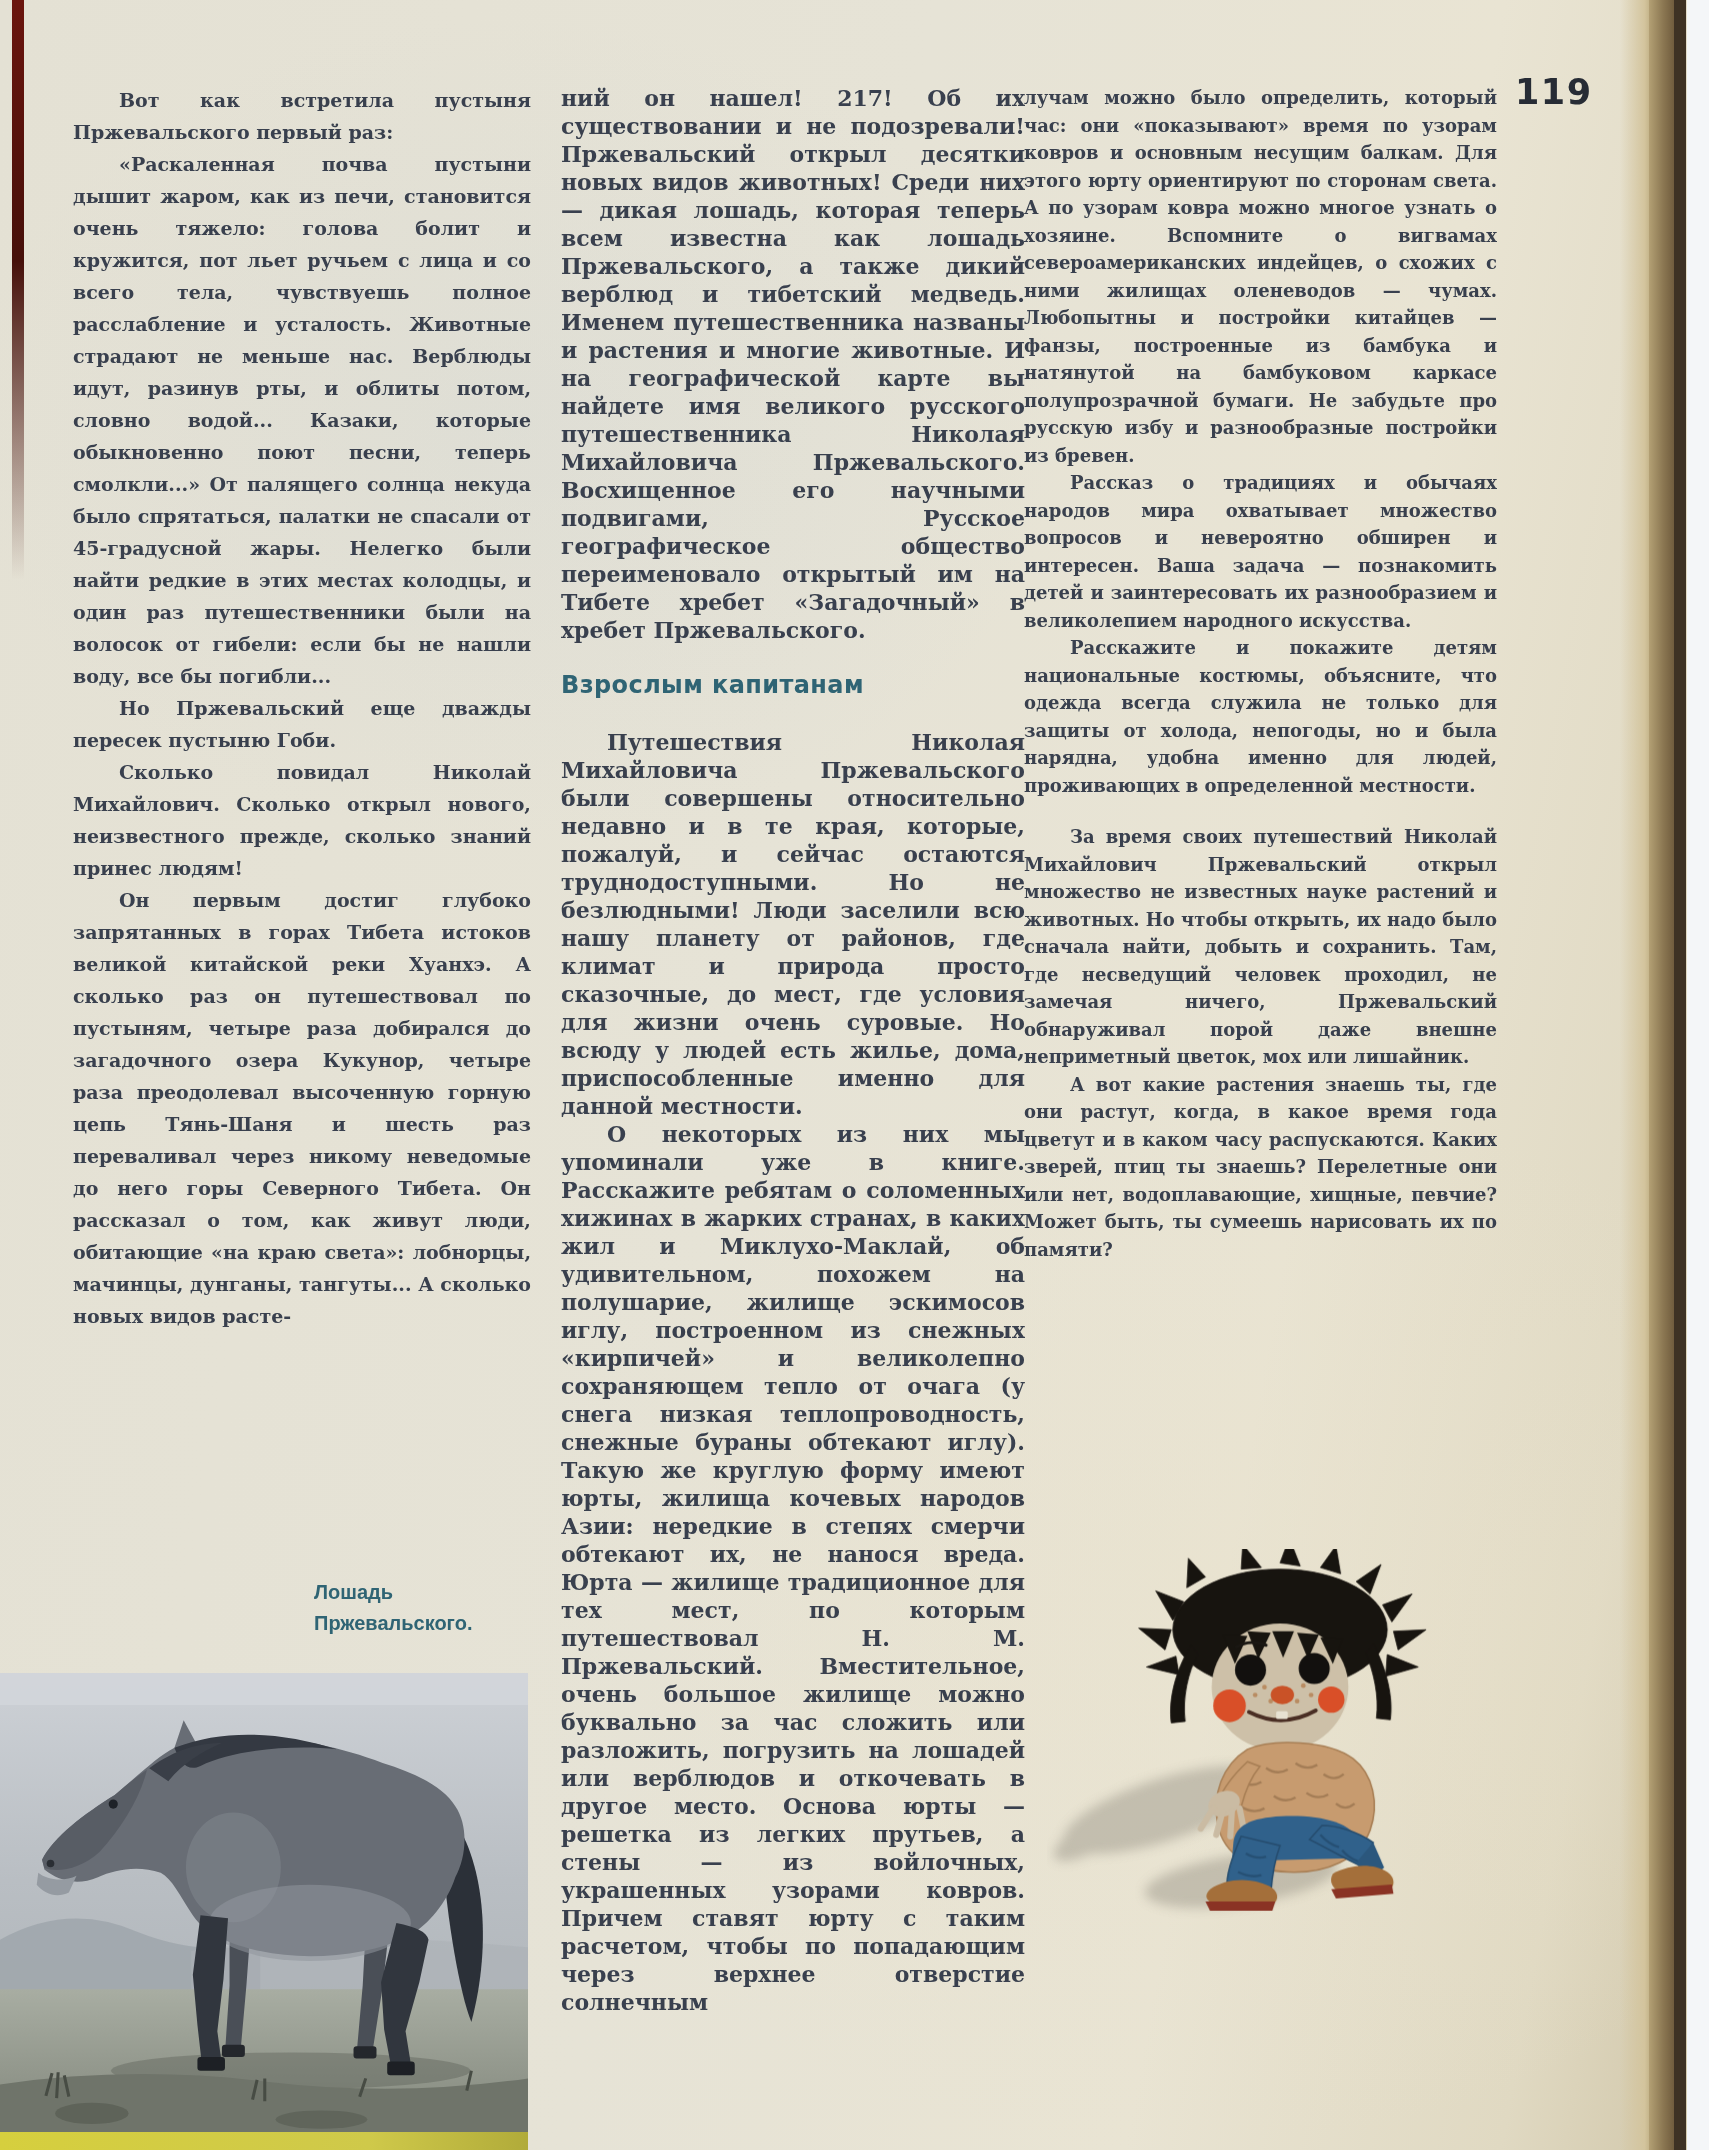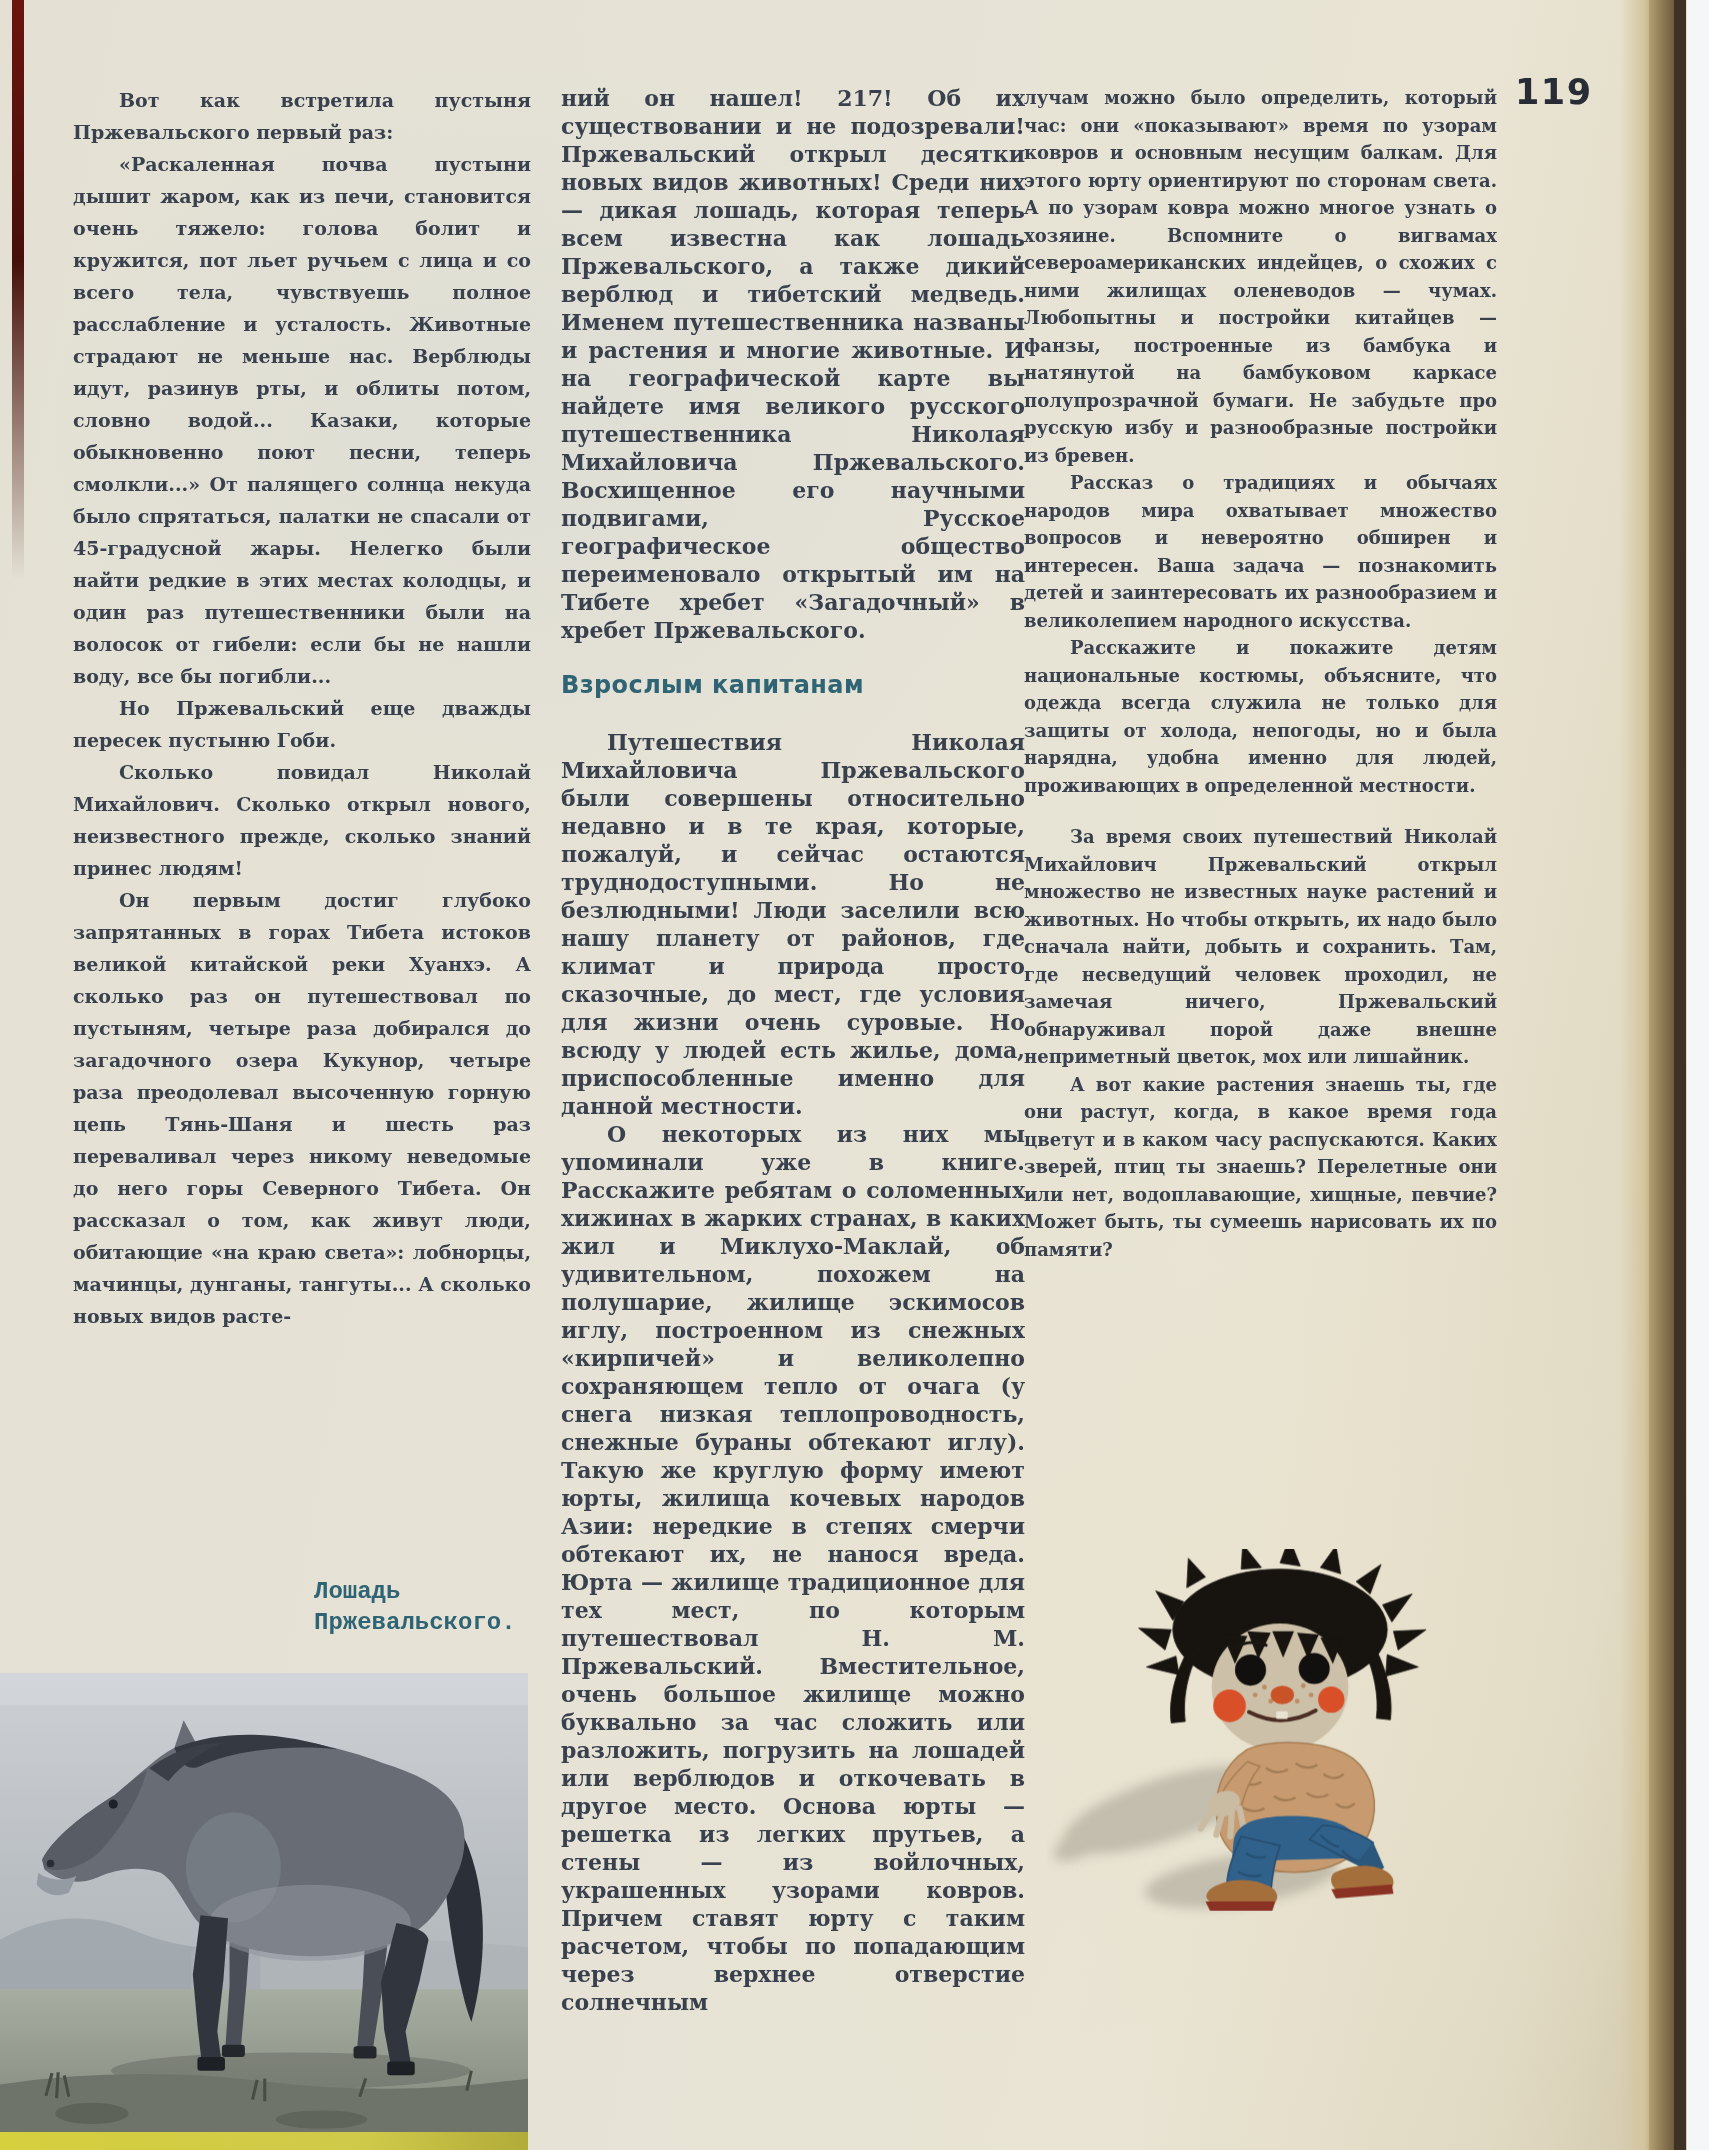--- a/index.html
+++ b/index.html
@@ -35,22 +35,22 @@
   .col-mid   .body{font-size:22px;line-height:28px;}
   .col-right .body{font-size:18px;line-height:27.5px;}
   .indent{text-indent:46px;}
   .cont{text-indent:0;}
 
   .heading{font-family:"DejaVu Sans","Liberation Sans",sans-serif;font-weight:bold;
     color:#2f6474;margin:23px 0 24.4px 0;font-size:24px;line-height:37px;letter-spacing:0.4px;}
   .heading .hline{display:block;}
 
   .caption{position:absolute;left:314px;top:1577px;
-    font-family:Liberation Mono, monospace;font-weight:bold;
-    font-size:24px;line-height:30.5px;color:#2f6474;}
+    font-family:Liberation Sans, sans-serif;font-weight:bold;
+    font-size:20px;line-height:30.5px;color:#2f6474;}
   .caption .cap-line{display:block;}
 
   figure{margin:0;padding:0;}
   .horse{position:absolute;left:0;top:1673px;width:528px;height:461px;}
   .horse svg{display:block;width:100%;height:100%;}
   .bottom-strip{position:absolute;left:0;top:2132px;width:528px;height:18.3px;
     background:linear-gradient(90deg,#d6cf3e 0%, #cfc94a 70%, #b1ab3a 100%);}
   .doll{position:absolute;left:1047px;top:1549px;width:435px;height:382px;}
   .doll svg{display:block;width:100%;height:100%;}
 </style>

